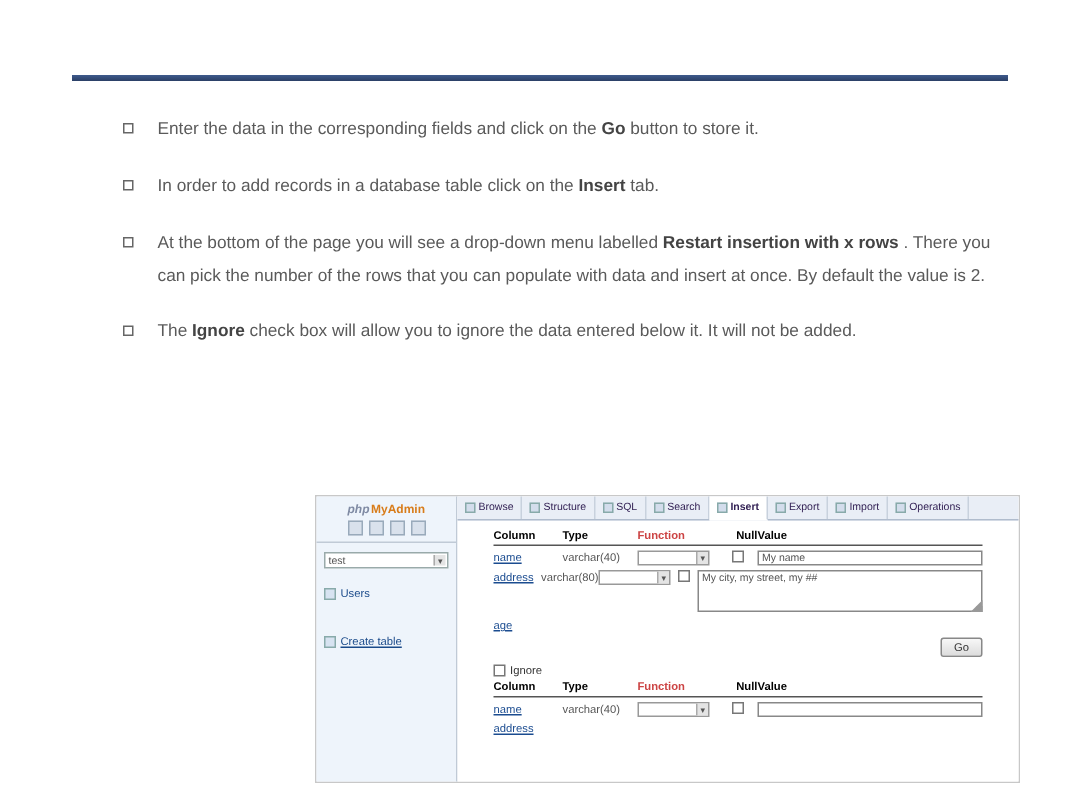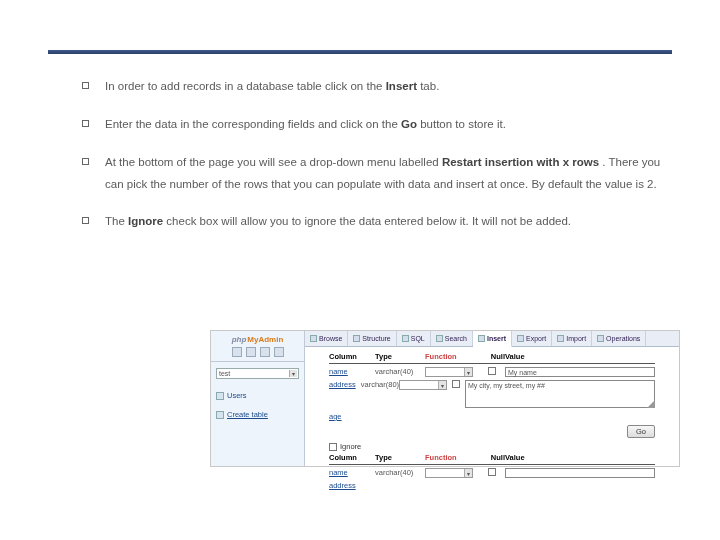--- a/index.html
+++ b/index.html
@@ -5,21 +5,21 @@
   * { box-sizing: border-box; margin: 0; padding: 0; }
   body { width: 720px; height: 540px; background: #fff; font-family: Arial, sans-serif; color: #444; overflow: hidden; position: relative; }
   .slide { padding: 50px 48px 0 48px; }
   .title { font-size: 22px; font-weight: 400; color: #595959; margin-bottom: 14px; padding-left: 8px; }
   .hrule { height: 4px; width: 100%; background: linear-gradient(180deg,#3e5a8c 0%,#2b3f66 100%); margin-bottom: 22px; }
   .bullets { padding-left: 34px; }
   .bi { display: flex; align-items: flex-start; margin-bottom: 16px; font-size: 11.5px; line-height: 1.9; color: #5a5a5a; }
   .marker { width: 7px; height: 7px; border: 1px solid #666; margin-top: 6px; margin-right: 16px; flex: none; }
   .btxt { flex: 1; }
   .btxt strong { color: #444; font-weight: 700; }
-  .shot { position: absolute; left: 210px; top: 330px; width: 470px; height: 137px; background: #fff; border: 1px solid #c8c8c8; font-size: 8px; color: #333; }
+  .shot { position: absolute; left: 210px; top: 330px; width: 470px; height: 192px; background: #fff; border: 1px solid #c8c8c8; font-size: 8px; color: #333; }
   
   .pma-left { position: absolute; left: 0; top: 0; bottom: 0; width: 94px; background: #eef4fb; border-right: 1px solid #c0cad6; }
   .pma-logo { display: flex; align-items: center; justify-content: center; gap: 1px; padding: 4px 0 3px 0; font-size: 8px; }
   .pma-logo .php { color: #7f8aa3; font-style: italic; font-weight: bold; }
   .pma-logo .ma { color: #d87c1a; font-weight: bold; }
   .pma-icnrow { display: flex; justify-content: center; gap: 4px; padding-bottom: 4px; border-bottom: 1px solid #c0cad6; }
   .micn { width: 10px; height: 10px; background: #d9e1ec; border: 1px solid #9ab; }
   .pma-sel { margin: 6px 5px; height: 11px; background: #fff; border: 1px solid #9aa; position: relative; }
   .pma-sel-ar { position: absolute; right: 1px; top: 1px; width: 8px; height: 7px; background: #e4e4e4; border-left: 1px solid #aaa; display:flex;align-items:center;justify-content:center;font-size:6px;color:#555;}
   .pma-tree { padding: 4px 5px; }
@@ -54,25 +54,25 @@
 </style>
 </head>
 <body>
 
 <div class="slide">
   <div class="hrule"></div>
 
   <div class="bullets">
     <div class="bi">
       <div class="marker"></div>
+      <div class="btxt"><span>Enter the data in the corresponding fields and click on the </span><strong>Go</strong><span> button to store it.</span></div>
+    </div>
+    <div class="bi">
+      <div class="marker"></div>
       <div class="btxt"><span>In order to add records in a database table click on the </span><strong>Insert</strong><span> tab.</span></div>
-    </div>
-    <div class="bi">
-      <div class="marker"></div>
-      <div class="btxt"><span>Enter the data in the corresponding fields and click on the </span><strong>Go</strong><span> button to store it.</span></div>
     </div>
     <div class="bi">
       <div class="marker"></div>
       <div class="btxt"><span>At the bottom of the page you will see a drop-down menu labelled </span><strong>Restart insertion with x rows</strong><span> . There you can pick the number of the rows that you can populate with data and insert at once. By default the value is 2.</span></div>
     </div>
     <div class="bi">
       <div class="marker"></div>
       <div class="btxt"><span>The </span><strong>Ignore</strong><span> check box will allow you to ignore the data entered below it. It will not be added.</span></div>
     </div>
   </div>
@@ -93,21 +93,21 @@
     </div>
     <div class="pma-sel">
       <span style="font-size:7px;padding-left:2px;color:#555">test</span>
       <div class="pma-sel-ar">▾</div>
     </div>
     <div class="pma-tree">
       <div class="trow">
         <div class="ticn"></div>
         <span>Users</span>
       </div>
-      <div class="trow" style="margin-top:6px">
+      <div class="trow" style="margin-top:19px">
         <div class="ticn"></div>
         <span class="tnew">Create table</span>
       </div>
     </div>
   </div>
 
   <div class="pma-right">
     <div class="pma-tabs">
       <div class="tab">
           <div class="tabic"></div>

